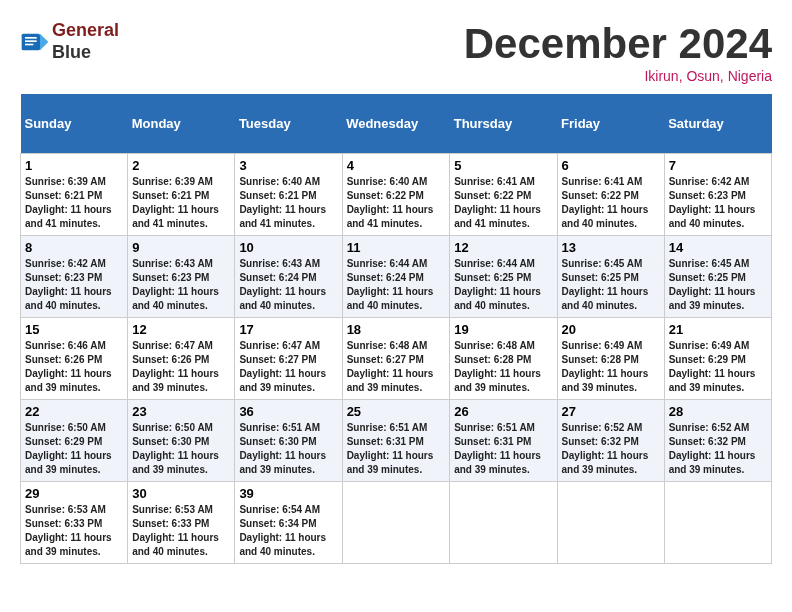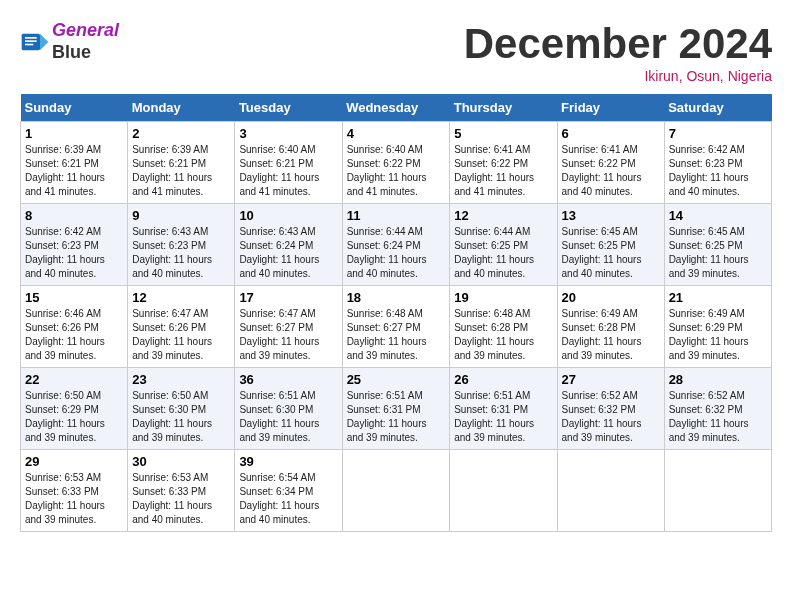--- a/index.html
+++ b/index.html
@@ -20,22 +20,21 @@
       display: flex;
       align-items: center;
     }
     .logo-text {
       font-size: 18px;
       font-weight: bold;
       color: #333;
       line-height: 1.2;
     }
     .logo-text span {
-      color: #a21caf;
-      font-style: italic;
+      color: #7f1d1d;
     }
     .logo-icon {
       width: 30px;
       height: 30px;
       margin-right: 2px;
     }
     .title-block {
       text-align: right;
     }
     .month-title {
@@ -48,21 +47,21 @@
       color: #be185d;
     }
     table {
       width: 100%;
       border-collapse: collapse;
       font-size: 11px;
     }
     th {
       background-color: #2a6db5;
       color: #fff;
-      padding: 6px 4px;
+      padding: 22px 4px;
       text-align: left;
       font-size: 13px;
       font-weight: bold;
     }
     td {
       border: 1px solid #ccc;
       vertical-align: top;
       padding: 4px;
       width: 108px;
       min-height: 70px;
@@ -74,20 +73,21 @@
     .day-num {
       font-size: 13px;
       font-weight: bold;
       display: block;
       margin-bottom: 2px;
     }
     .day-info {
       font-size: 10px;
       color: #222;
       line-height: 1.4;
+      font-weight: bold;
     }
     td.empty {
       background: #fff !important;
     }
   </style>
 </head>
 <body>
 
 <div class="header">
   <div class="logo">

